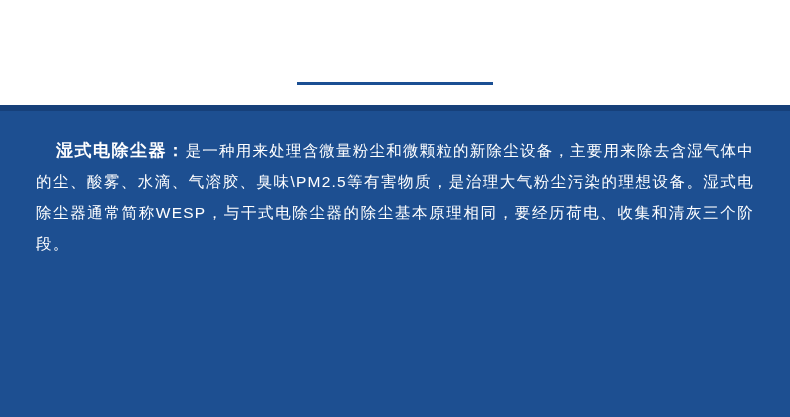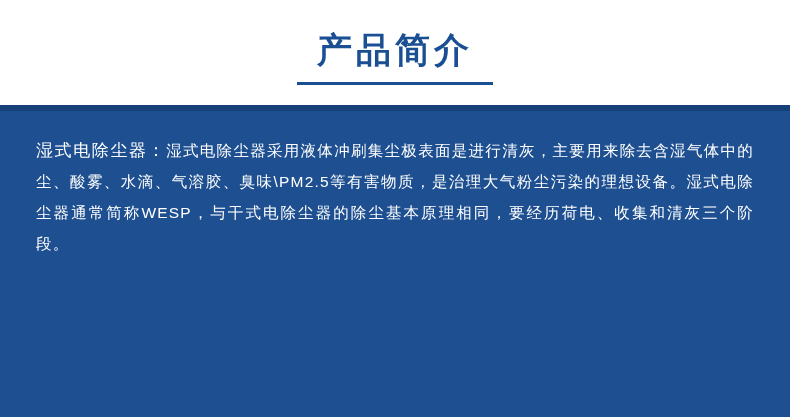--- a/index.html
+++ b/index.html
@@ -61,39 +61,39 @@
   .para {
     color: #ffffff;
     font-size: 15.5px;
     line-height: 31px;
     letter-spacing: 1.2px;
     text-align: justify;
     margin: 0 0 14px 0;
     text-justify: inter-ideograph;
   }
   .lead {
-    font-weight: normal;
+    font-weight: bold;
     font-size: 17px;
     letter-spacing: 1.5px;
+    margin-left: 20px;
   }
   .body-text {
     font-weight: normal;
   }
 </style>
 </head>
 <body>
 
 <div class="page">
 
   <div class="header">
-    <div class="title">产品简介</div>
     <div class="title-underline"></div>
   </div>
 
   <div class="panel">
 
     <p class="para">
-      <span class="lead">湿式电除尘器：</span><span class="body-text">湿式电除尘器采用液体冲刷集尘极表面是进行清灰，主要用来除去含湿气体中的尘、酸雾、水滴、气溶胶、臭味\PM2.5等有害物质，是治理大气粉尘污染的理想设备。湿式电除尘器通常简称WESP，与干式电除尘器的除尘基本原理相同，要经历荷电、收集和清灰三个阶段。</span>
+      <span class="lead">湿式电除尘器：</span><span class="body-text">是一种用来处理含微量粉尘和微颗粒的新除尘设备，主要用来除去含湿气体中的尘、酸雾、水滴、气溶胶、臭味\PM2.5等有害物质，是治理大气粉尘污染的理想设备。湿式电除尘器通常简称WESP，与干式电除尘器的除尘基本原理相同，要经历荷电、收集和清灰三个阶段。</span>
     </p>
 
 
   </div>
 </div>
 
 </body></html>

